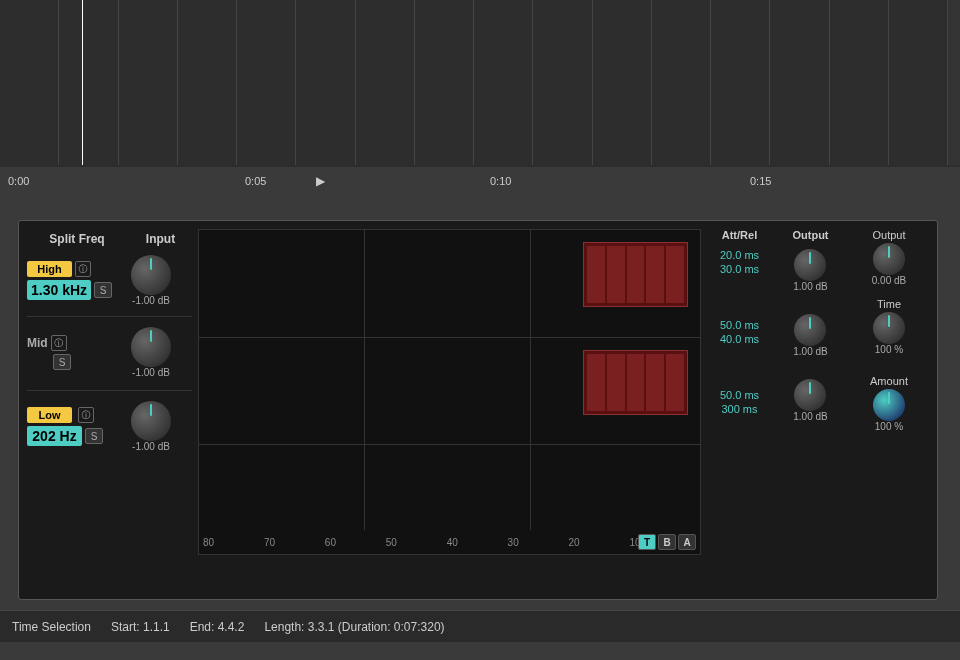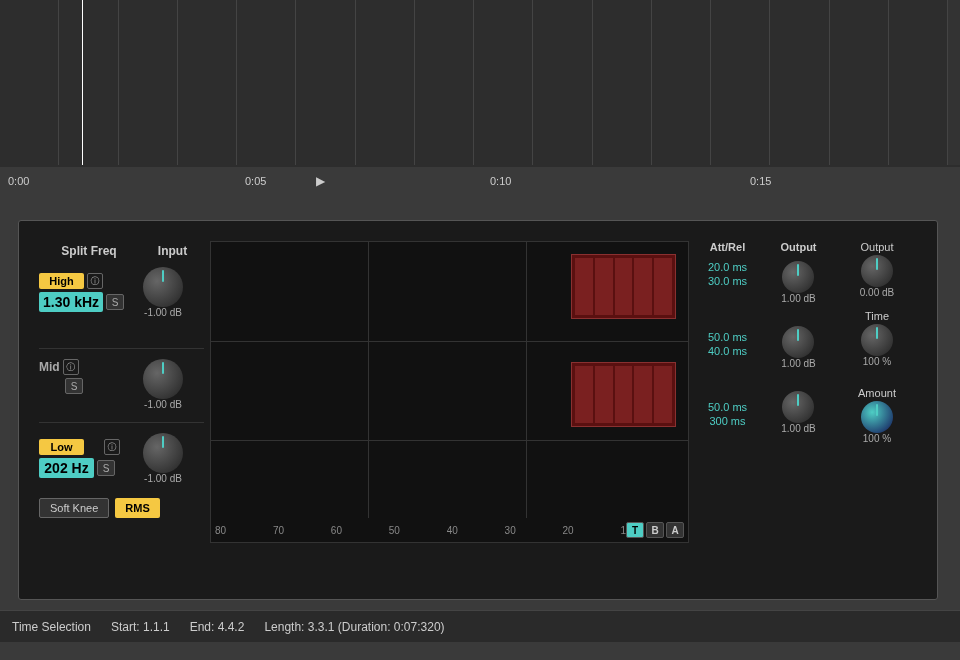--- a/index.html
+++ b/index.html
@@ -115,21 +115,21 @@
       justify-content: center;
       color: #aaa;
       font-size: 10px;
       cursor: pointer;
     }
 
     
     .plugin-body {
       display: flex;
       height: calc(100% - 36px);
-      padding: 20px;
+      padding: 8px;
       gap: 6px;
       border-radius: 17px;
     }
 
     
     .left-panel {
       width: 165px;
       display: flex;
       flex-direction: column;
       gap: 4px;
@@ -464,78 +464,74 @@
 
       <div style="display:flex;gap:6px;margin-bottom:4px;">
         <div style="width:100px;text-align:center;">
           <span class="split-freq-label">Split Freq</span>
         </div>
         <div style="width:55px;text-align:center;">
           <span class="input-label">Input</span>
         </div>
       </div>
 
-      <div style="display:flex;align-items:center;gap:4px;margin-bottom:20px;">
+      <div style="display:flex;align-items:center;gap:4px;margin-bottom:0;">
         <div style="display:flex;flex-direction:column;gap:3px;width:100px;">
           <div style="display:flex;align-items:center;gap:3px;">
             <button class="band-btn high">High</button>
             <div class="icon-small">ⓘ</div>
           </div>
           <div style="display:flex;align-items:center;gap:3px;">
             <span class="freq-display cyan">1.30 kHz</span>
             <div class="s-btn">S</div>
           </div>
         </div>
         <div class="knob-wrapper">
           <div class="knob"></div>
           <span class="knob-value">-1.00 dB</span>
         </div>
       </div>
 
       <div style="height:1px;background:#333;margin:6px 0;"></div>
 
-      <div style="display:flex;gap:4px;margin-bottom:2px;">
+      <div style="display:flex;align-items:center;gap:4px;margin-bottom:2px;">
         <div style="display:flex;flex-direction:column;gap:3px;width:100px;">
           <div style="display:flex;align-items:center;gap:3px;">
             <span class="mid-label">Mid</span>
             <div class="icon-small">ⓘ</div>
           </div>
           <div style="display:flex;align-items:center;gap:3px;">
             <div class="s-btn" style="margin-left:26px;">S</div>
           </div>
         </div>
         <div class="knob-wrapper">
           <div class="knob"></div>
           <span class="knob-value">-1.00 dB</span>
         </div>
       </div>
 
       <div style="height:1px;background:#333;margin:6px 0;"></div>
 
       <div style="display:flex;align-items:center;gap:4px;margin-bottom:2px;">
         <div style="display:flex;flex-direction:column;gap:3px;width:100px;">
-          <div style="display:flex;align-items:center;gap:20px;">
+          <div style="display:flex;align-items:center;gap:6px;">
             <button class="band-btn low">Low</button>
             <div class="icon-small">ⓘ</div>
           </div>
           <div style="display:flex;align-items:center;gap:3px;">
             <span class="freq-display cyan">202 Hz</span>
             <div class="s-btn">S</div>
           </div>
         </div>
         <div class="knob-wrapper">
           <div class="knob"></div>
           <span class="knob-value">-1.00 dB</span>
         </div>
       </div>
 
-      <div style="display:flex;gap:6px;margin-top:8px;">
-        <button class="soft-knee-btn">Soft Knee</button>
-        <button class="rms-btn">RMS</button>
-      </div>
     </div>
 
     <div class="visualizer">
 
       <div class="vis-separator-h" style="top:33%;"></div>
       <div class="vis-separator-h" style="top:66%;"></div>
 
       <div class="vis-separator-v" style="left:33%;"></div>
       <div class="vis-separator-v" style="left:66%;"></div>
 

